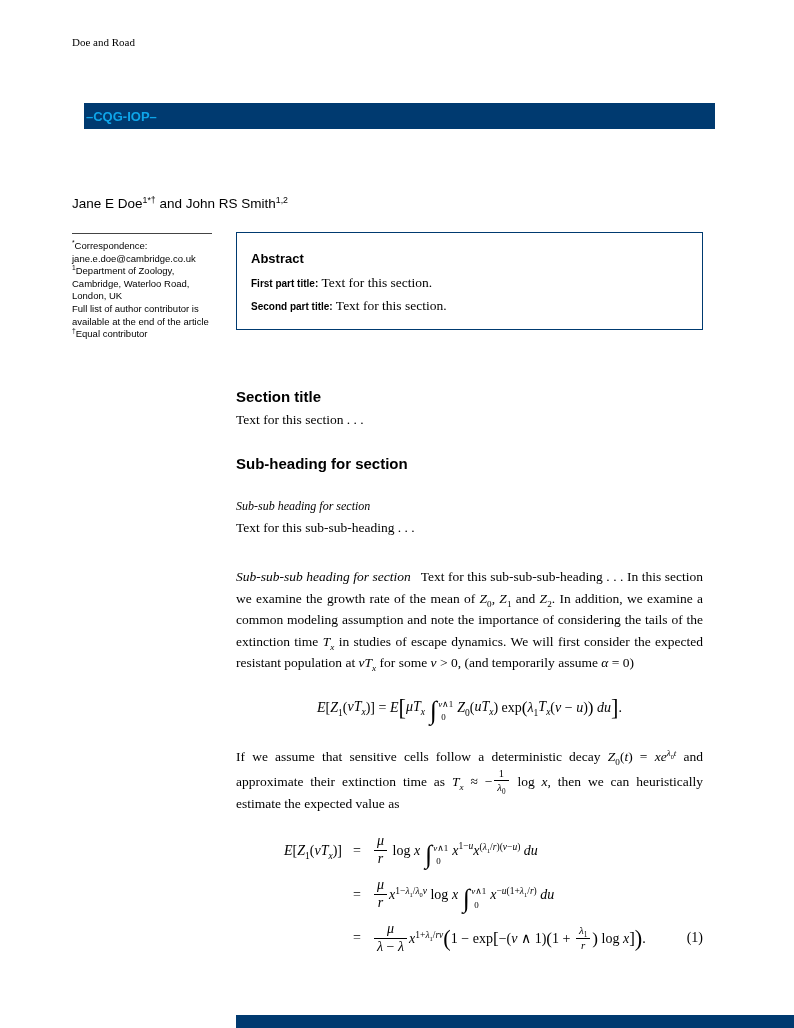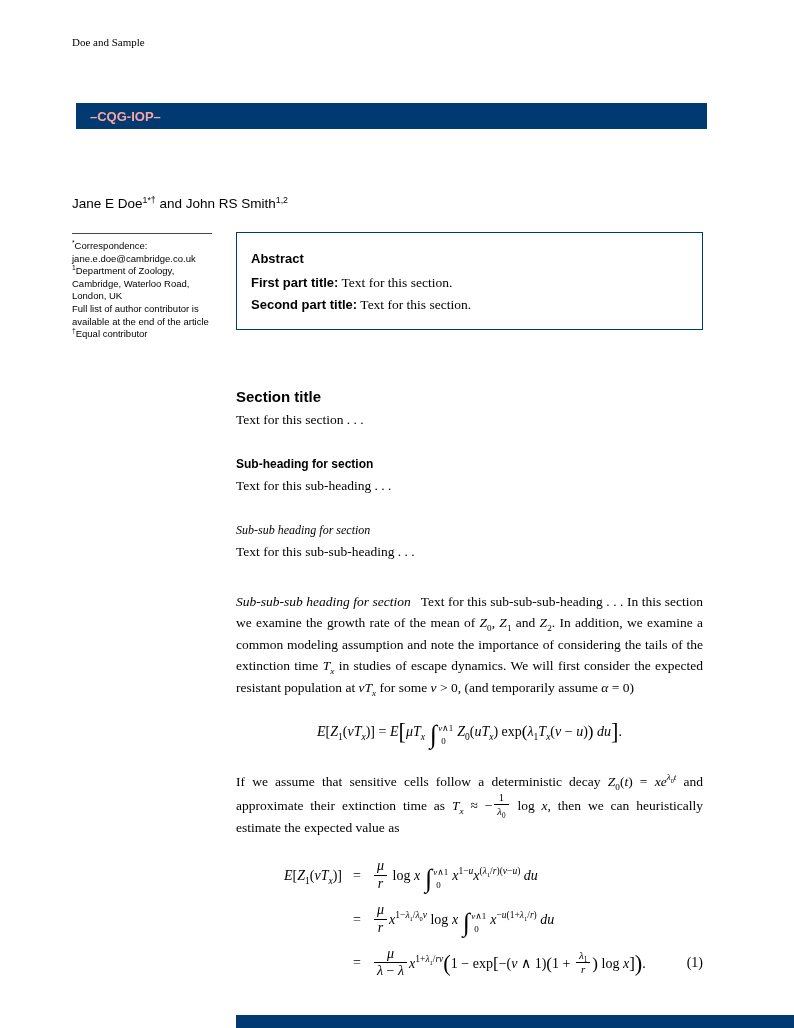--- a/index.html
+++ b/index.html
@@ -1,49 +1,49 @@
 <!DOCTYPE html>
 <html><head>
 <meta charset="utf-8">
 <style>
   html,body{margin:0;padding:0;background:#fff;}
   .page{position:relative;width:794px;height:1028px;background:#fff;color:#000;
         font-family:"Liberation Serif","DejaVu Serif",serif;overflow:hidden;}
 
   .running-head{position:absolute;left:72px;top:36px;font-size:11px;}
 
-  .banner{position:absolute;left:76px;top:103px;width:631px;height:26px;background:#003A70;
-          color:#fca5a5;display:flex;align-items:center;box-sizing:border-box;padding-left:14px;
+  .banner{position:absolute;left:84px;top:103px;width:631px;height:26px;background:#003A70;
+          color:#0ea5e9;display:flex;align-items:center;box-sizing:border-box;padding-left:2px;
           font-family:"Liberation Sans","DejaVu Sans",sans-serif;font-weight:bold;font-size:13px;}
 
   .title{position:absolute;left:70px;top:144px;font-family:"Liberation Sans","DejaVu Sans",sans-serif;
          font-size:28px;font-weight:500;letter-spacing:-0.2px;}
 
   .authors{position:absolute;left:72px;top:196px;font-family:"Liberation Sans","DejaVu Sans",sans-serif;
            font-size:13.5px;}
   .authors sup{font-size:65%;}
 
   .sidebar{position:absolute;left:72px;top:233px;width:140px;border-top:1px solid #444;
            padding-top:6px;font-family:"Liberation Sans","DejaVu Sans",sans-serif;
            font-size:9.5px;line-height:12.6px;}
   .sidebar sup{font-size:70%;}
 
   .abstract-box{position:absolute;left:236px;top:232px;width:467px;box-sizing:border-box;
                 border:1.5px solid #003A70;padding:18px 14px 13px;min-height:98px;}
   .abstract-heading{font-family:"Liberation Sans","DejaVu Sans",sans-serif;font-weight:bold;
                     font-size:13px;margin-bottom:9px;}
   .abstract-item{margin-top:6px;font-size:13.5px;line-height:16px;}
-  .ab-label{font-family:"Liberation Sans","DejaVu Sans",sans-serif;font-weight:bold;font-size:13px;}
+  .ab-label{font-family:"Liberation Sans","DejaVu Sans",sans-serif;font-weight:bold;font-size:10px;}
 
   .main{position:absolute;left:236px;top:362px;width:467px;font-size:13.5px;line-height:21.5px;
         text-align:justify;}
   .main h2{font-family:"Liberation Sans","DejaVu Sans",sans-serif;font-size:15px;font-weight:bold;
            margin:26px 0 3px;text-align:left;line-height:18px;}
   .main h2.first{margin-top:0;}
-  .main h3{font-family:"Liberation Sans","DejaVu Sans",sans-serif;font-size:12px;font-weight:bold;
+  .main h3{font-family:"Liberation Sans","DejaVu Sans",sans-serif;font-size:15px;font-weight:bold;
            margin:25px 0 2px;text-align:left;line-height:16px;}
   .main h4{font-style:italic;font-weight:normal;font-size:12px;margin:26px 0 2px;text-align:left;
            line-height:16px;}
   .main p{margin:3px 0 0;}
   .runin-para{margin-top:28px !important;}
   .runin{font-style:italic;padding-right:10px;}
   .para2{margin-top:4px !important;}
 
   
   .math, .eq-display, .eqalign{font-family:"Liberation Serif","DejaVu Serif",serif;}
@@ -68,21 +68,21 @@
   .eqrhs{flex:1;}
   .eqnum{width:34px;text-align:right;}
 
   .footer-bar{position:absolute;left:236px;right:0;bottom:0;height:13px;background:#003A70;}
 </style>
 </head>
 <body>
 
 <div class="page">
 
-  <div class="running-head">Doe and Sample</div>
+  <div class="running-head">Doe and Road</div>
 
   <div class="banner">
     <span>–CQG-IOP–</span>
   </div>
 
 
   <div class="authors">Jane E Doe<sup>1*†</sup> and John RS Smith<sup>1,2</sup></div>
 
   <div class="sidebar">
     <div><sup>*</sup>Correspondence:</div>
@@ -107,21 +107,20 @@
     </div>
   </div>
 
   <div class="main">
 
 
     <h2>Section title</h2>
     <p>Text for this section . . .</p>
 
     <h3>Sub-heading for section</h3>
-    <p>Text for this sub-heading . . .</p>
 
     <h4>Sub-sub heading for section</h4>
     <p>Text for this sub-sub-heading . . .</p>
 
     <p class="runin-para"><span class="runin">Sub-sub-sub heading for section</span><span class="math">Text for this sub-sub-sub-heading . . . In this section we examine the growth rate of the mean of <i>Z</i><sub>0</sub>, <i>Z</i><sub>1</sub> and <i>Z</i><sub>2</sub>. In addition, we examine a common modeling assumption and note the importance of considering the tails of the extinction time <i>T<sub>x</sub></i> in studies of escape dynamics. We will first consider the expected resistant population at <i>vT<sub>x</sub></i> for some <i>v</i> &gt; 0, (and temporarily assume <i>α</i> = 0)</span></p>
 
     <div class="eq-display"><i>E</i>[<i>Z</i><sub>1</sub>(<i>vT<sub>x</sub></i>)] = <i>E</i><span class="bp">[</span><i>μT<sub>x</sub></i><span class="int">∫</span><span class="lims"><span class="lu"><i>v</i>∧1</span><span class="ll">0</span></span><i>Z</i><sub>0</sub>(<i>uT<sub>x</sub></i>) exp<span class="mp">(</span><i>λ</i><sub>1</sub><i>T<sub>x</sub></i>(<i>v</i> − <i>u</i>)<span class="mp">)</span> <i>du</i><span class="bp">]</span>.</div>
 
     <p class="para2 math">If we assume that sensitive cells follow a deterministic decay <i>Z</i><sub>0</sub>(<i>t</i>) = <i>xe</i><sup><i>λ</i><sub>0</sub><i>t</i></sup> and approximate their extinction time as <i>T<sub>x</sub></i> ≈ −<span class="frac sm"><span class="top">1</span><span class="bot"><i>λ</i><sub>0</sub></span></span> log <i>x</i>, then we can heuristically estimate the expected value as</p>
 

